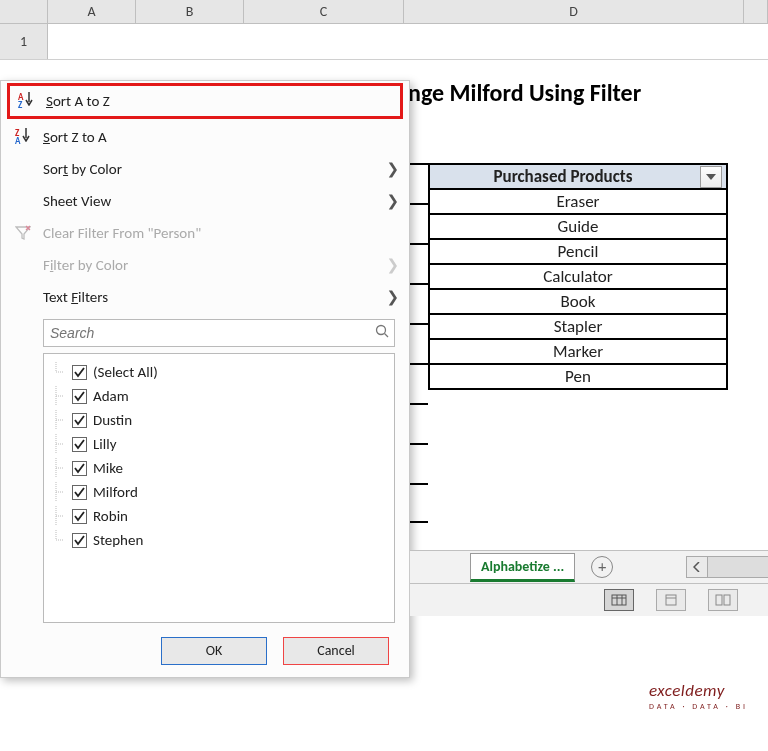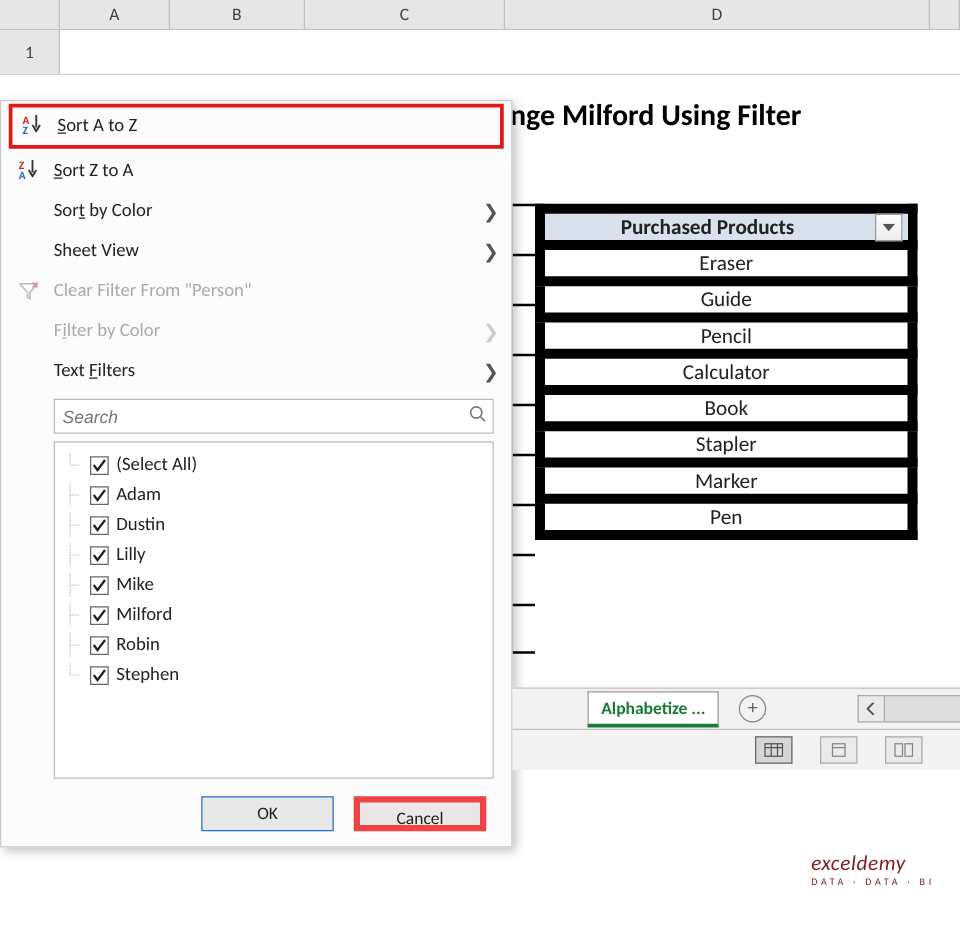--- a/index.html
+++ b/index.html
@@ -68,21 +68,21 @@
   }
 
   
   .data-table {
     position: absolute;
     left: 428px;
     top: 163px;
     border-collapse: collapse;
   }
   .data-table th, .data-table td {
-    border: 8px solid #000000;
+    border: 2px solid #000000;
     padding: 0;
     height: 25px;
     width: 298px;
     text-align: center;
     font-size: 17px;
     vertical-align: middle;
   }
   .data-table th {
     background: #d9e1ec;
     font-weight: 700;
@@ -202,21 +202,21 @@
     justify-content: flex-end;
     gap: 16px;
     padding: 14px 20px 2px 0;
   }
   .btn {
     width: 106px;
     height: 28px;
     font-size: 14px;
     text-align: center;
     line-height: 26px;
-    border: 5px solid #ef4444;
+    border: 1px solid #ef4444;
     background: #e8e8e8;
   }
   .btn.primary {
     border: 1.5px solid #2a6fc9;
     background: #e8e8e8;
   }
 
   
   .sort-az { display:flex; flex-direction:column; font-size:9px; line-height:8px; font-weight:700;}
   .sort-az .a{color:#c22;} .sort-az .z{color:#26c;}

